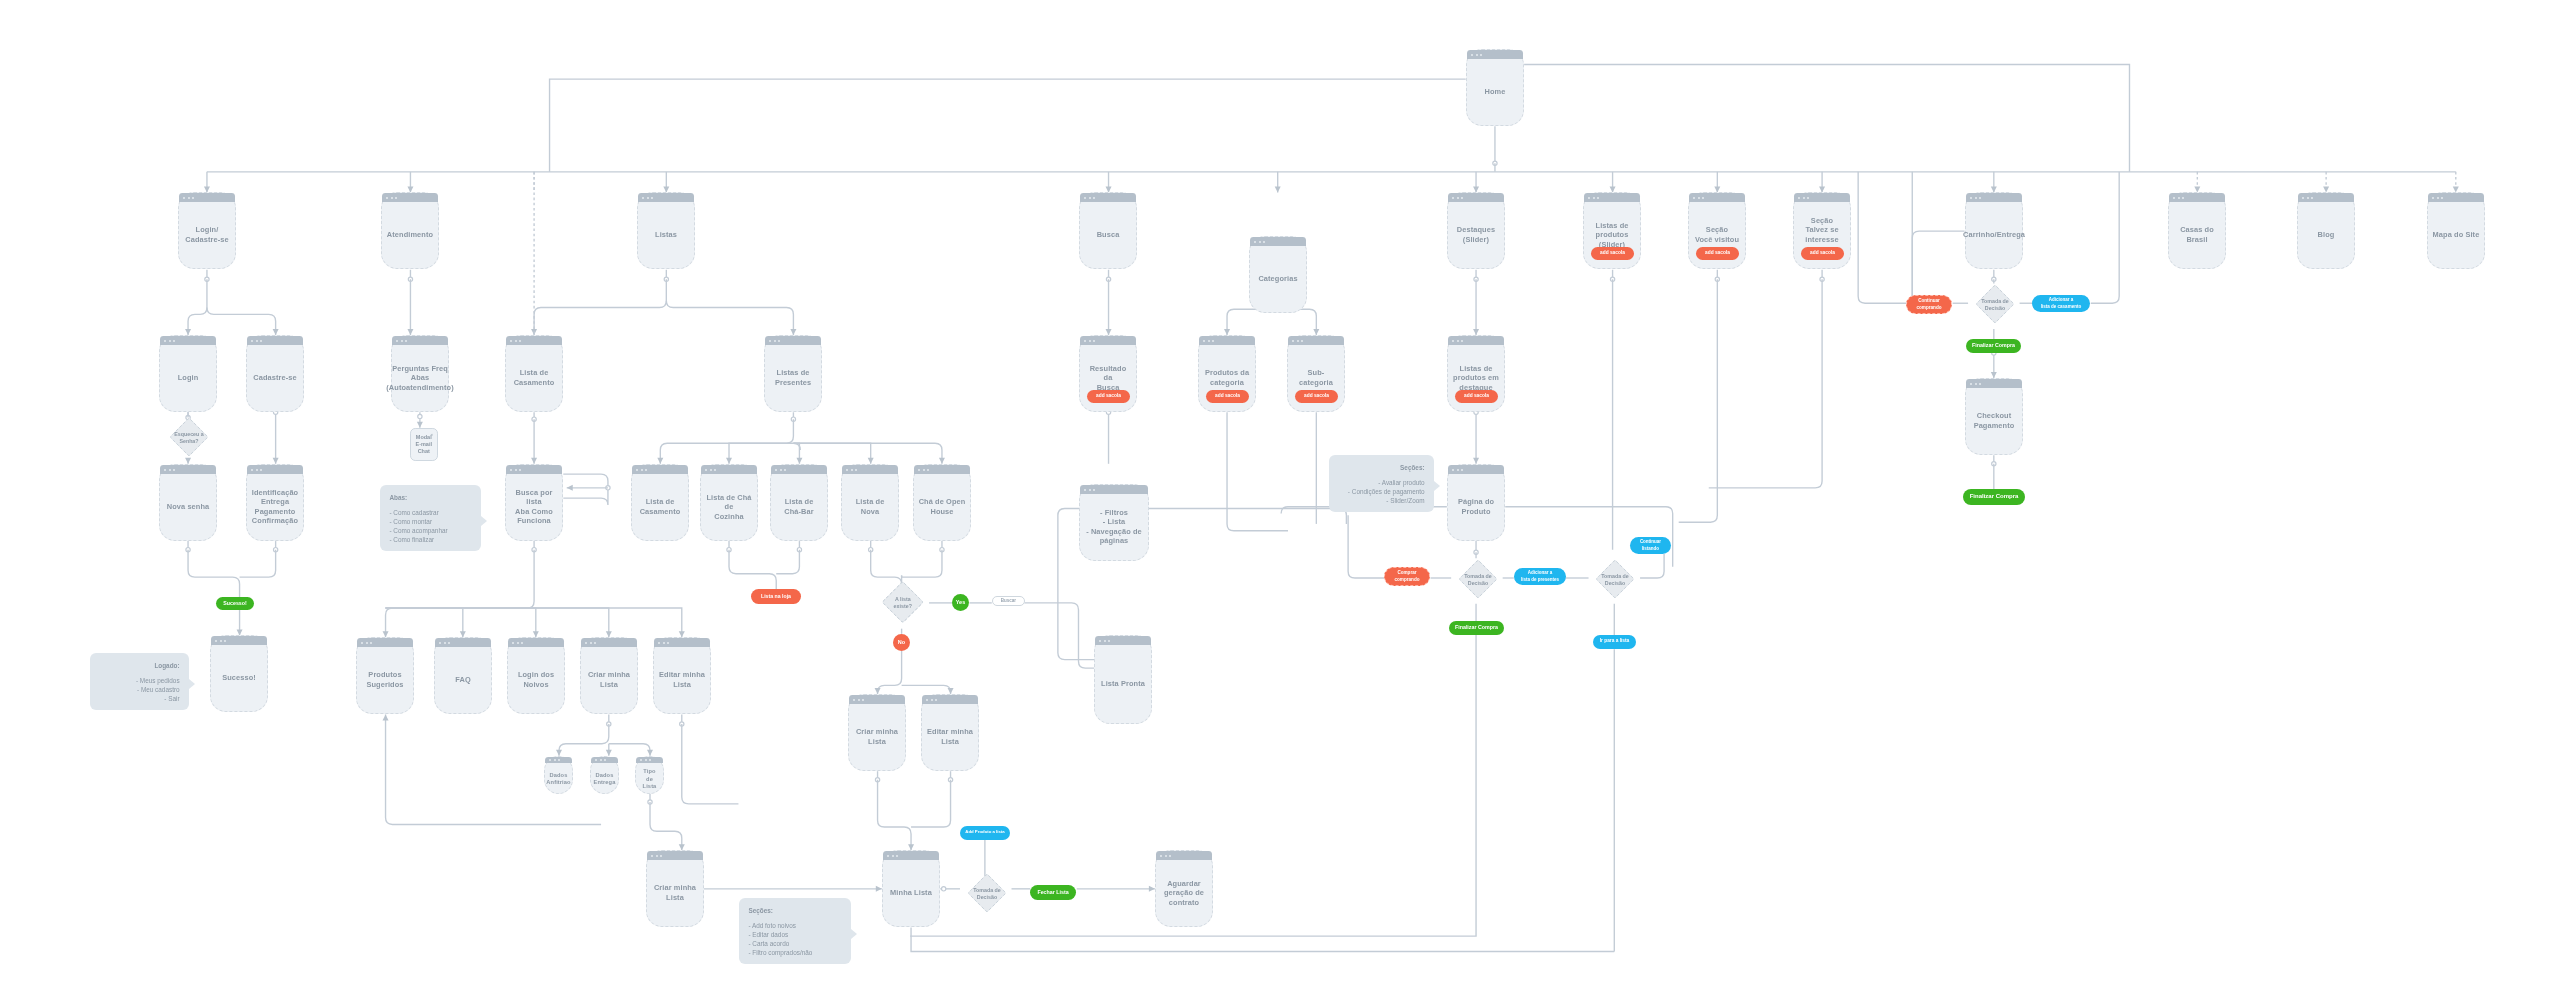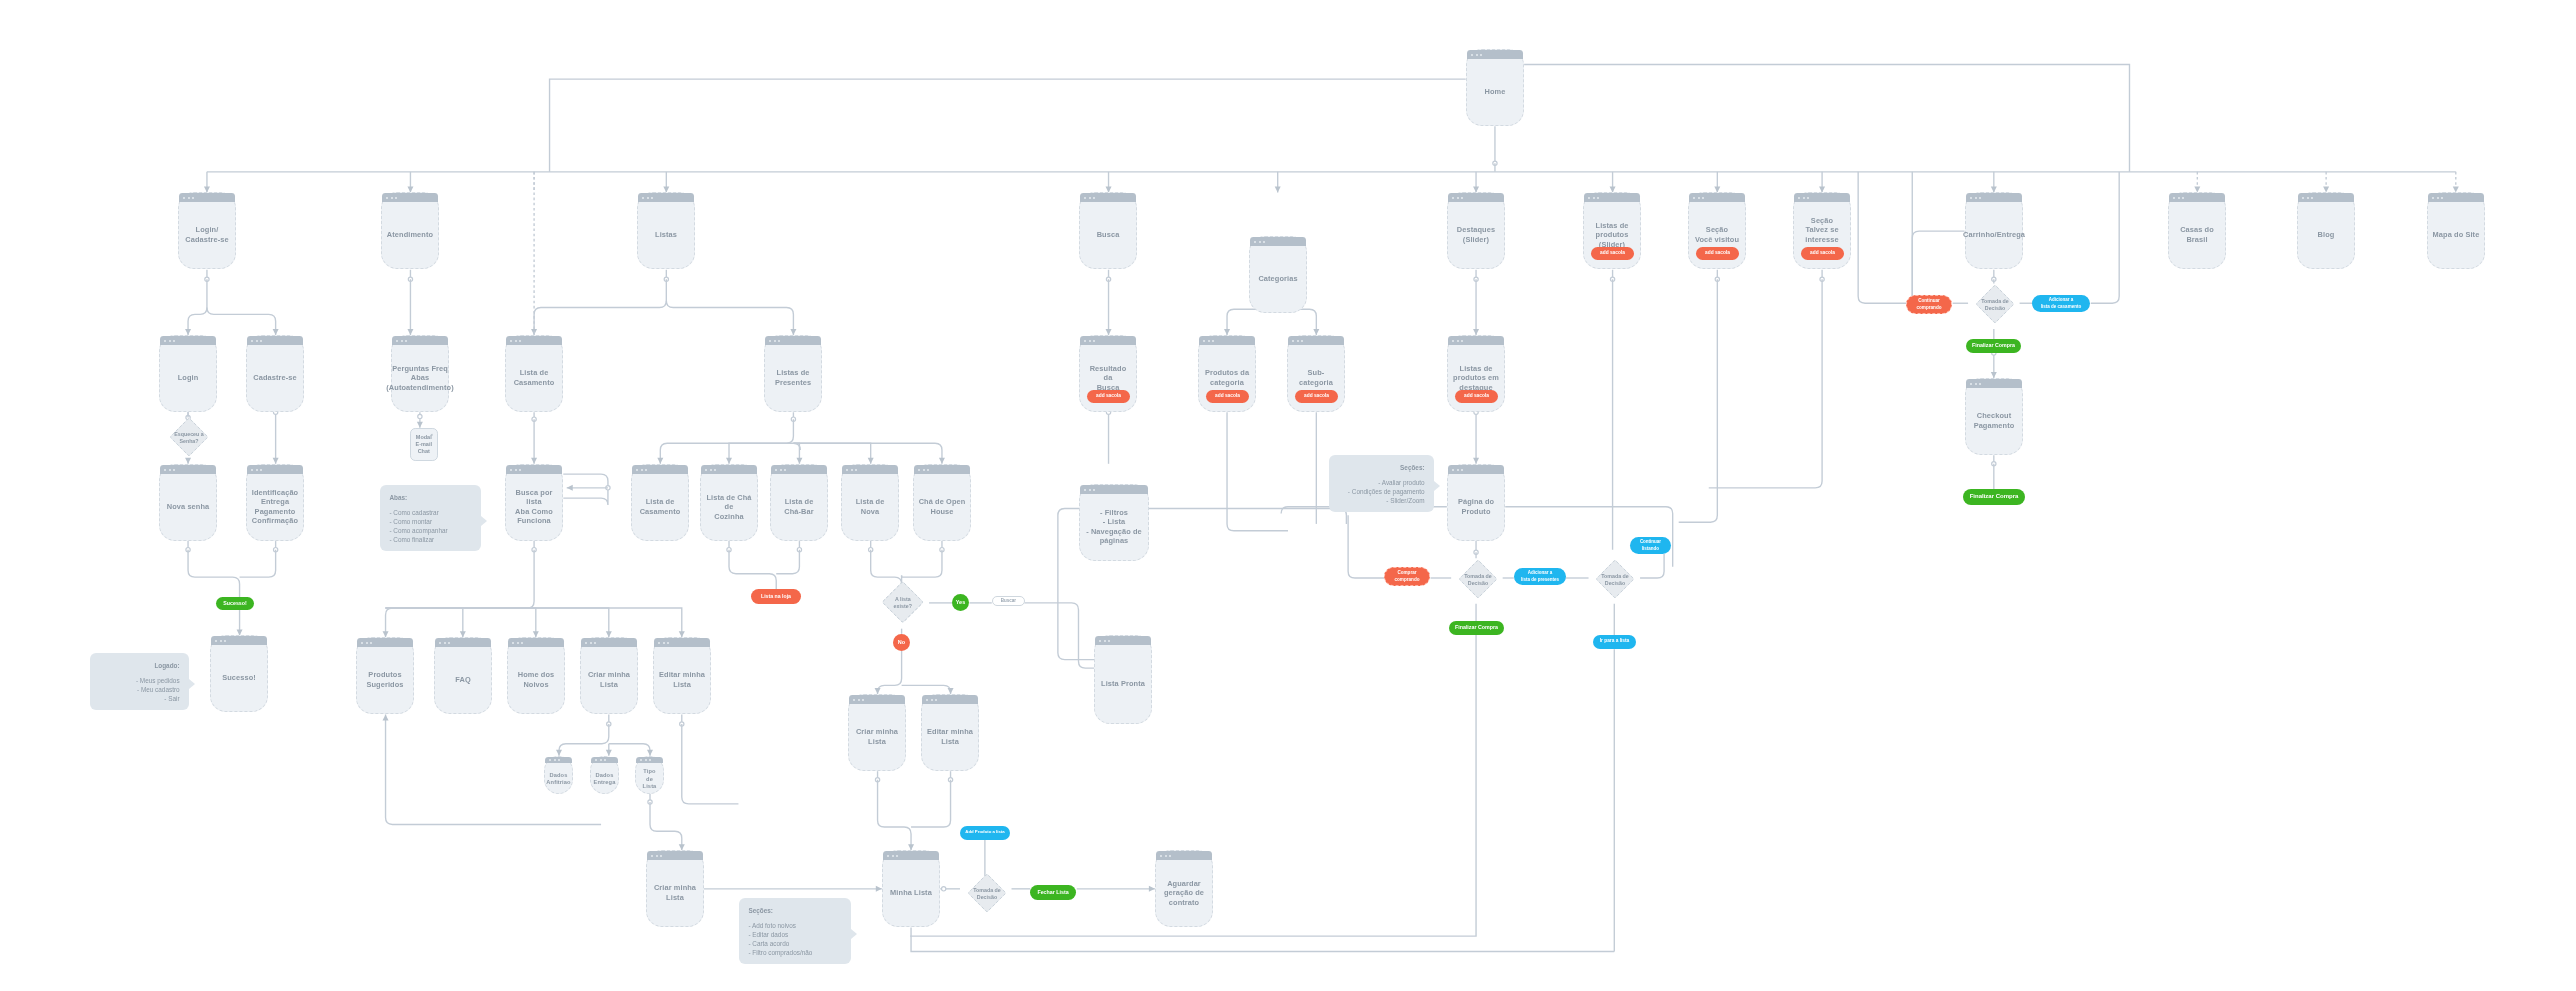--- a/index.html
+++ b/index.html
@@ -641,21 +641,21 @@
           <i></i>
         </div>
         <div class="lbl">FAQ</div>
       </div>
       <div class="node" style="left: 507px; top: 637px; width: 58px; height: 77px;">
         <div class="bar">
           <i></i>
           <i></i>
           <i></i>
         </div>
-        <div class="lbl">Home dos
+        <div class="lbl">Login dos
 Noivos</div>
       </div>
       <div class="node" style="left: 580px; top: 637px; width: 58px; height: 77px;">
         <div class="bar">
           <i></i>
           <i></i>
           <i></i>
         </div>
         <div class="lbl">Criar minha
 Lista</div>

